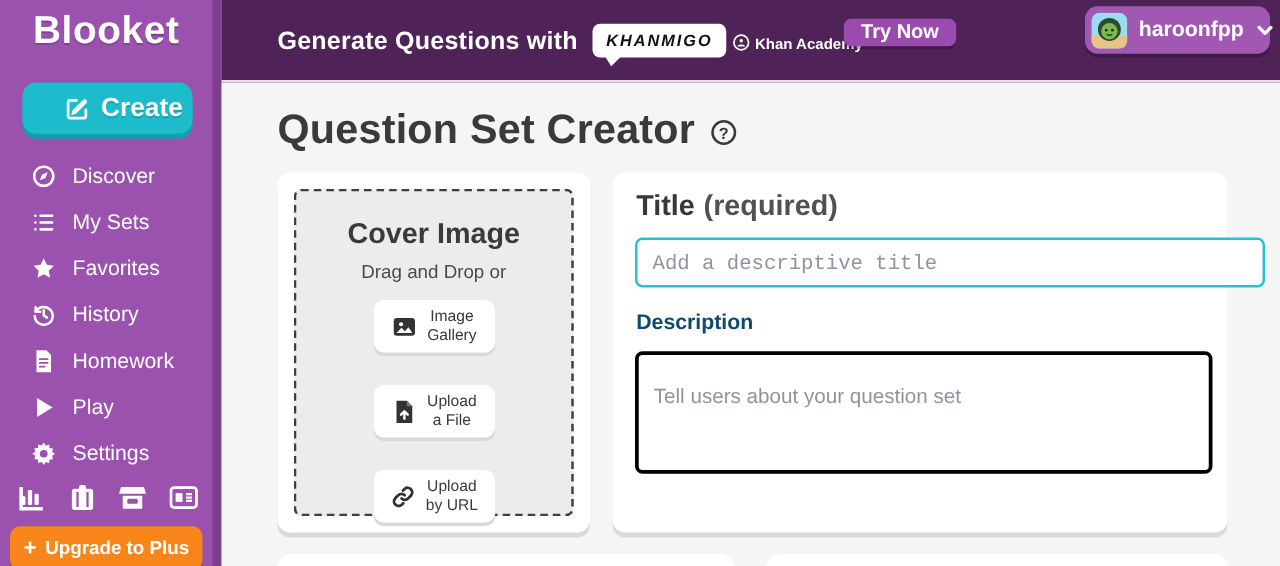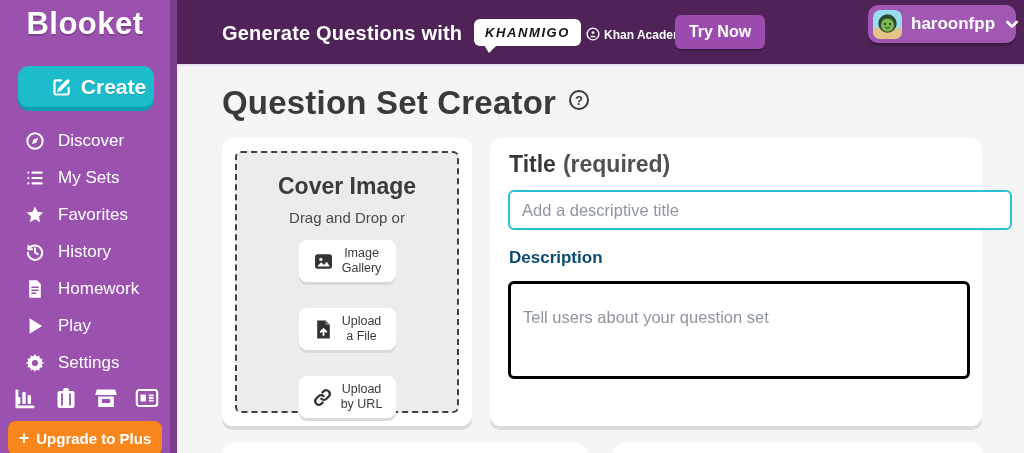--- a/index.html
+++ b/index.html
@@ -14,21 +14,21 @@
             font-size: 20px; font-weight: bold; letter-spacing: .2px; }
   .khanmigo-badge { position: absolute; left: 297px; top: 19px; background: #fff;
             border-radius: 6px; padding: 6px 11px; color: #121212;
             font-size: 13px; font-weight: bold; font-style: italic; letter-spacing: 1.6px; }
   .khanmigo-badge::after { content: ""; position: absolute; left: 10px; bottom: -7px;
             border-left: 5px solid transparent; border-right: 8px solid transparent;
             border-top: 8px solid #fff; }
   .by-label { position: absolute; left: 393px; top: 31px; color: #fff; font-size: 10px; }
   .ka-logo { position: absolute; left: 409px; top: 27px; width: 14px; height: 14px; }
   .ka-name { position: absolute; left: 427px; top: 28px; color: #fff; font-size: 12px; font-weight: bold; }
-  .try-now-btn { position: absolute; left: 498px; top: 15px; width: 90px; height: 34px;
+  .try-now-btn { position: absolute; left: 498px; top: 15px; width: 90px; height: 22px;
             background: #9b4aad; border: none; border-radius: 6px; color: #fff;
             font-family: inherit; font-size: 16px; font-weight: bold; cursor: pointer;
             box-shadow: 0 2px 0 rgba(0,0,0,.25); }
   .user-badge { position: absolute; left: 691px; top: 5px; width: 148px; height: 38px;
             background: #a158b3; border-radius: 10px; display: flex; align-items: center;
             padding: 0 10px 0 5px; gap: 9px; cursor: pointer;
             box-shadow: 0 3px 0 rgba(0,0,0,.22); }
   .user-badge .avatar { width: 29px; height: 29px; border-radius: 7px; overflow: hidden; flex: 0 0 auto; }
   .user-badge .uname { color: #fff; font-size: 17px; font-weight: bold; flex: 1; }
   .user-badge .chev { width: 16px; height: 16px; flex: 0 0 auto; }
@@ -52,21 +52,21 @@
   .foot-icons .fico { width: 24px; height: 22px; cursor: pointer; }
   .upgrade-btn { position: absolute; left: 8px; top: 421px; width: 154px; height: 35px;
             background: #f8861b; border: none; border-radius: 8px; cursor: pointer;
             color: #fff; font-family: inherit; font-size: 15px; font-weight: bold;
             display: flex; align-items: center; justify-content: center; gap: 7px;
             box-shadow: 0 3px 0 rgba(0,0,0,.2); }
   .upgrade-btn .plus { font-size: 18px; font-weight: bold; }
 
   
   .page-title-row { position: absolute; left: 222px; top: 84px; display: flex;
-            align-items: flex-start; gap: 13px; }
+            align-items: center; gap: 13px; }
   .page-title { color: #3a3a3a; font-size: 33px; font-weight: bold; letter-spacing: .2px; }
   .help-icon { width: 20px; height: 20px; border: 2px solid #3a3a3a; border-radius: 50%;
             display: flex; align-items: center; justify-content: center; margin-top: 6px;
             color: #3a3a3a; font-size: 13px; font-weight: bold; cursor: pointer; }
 
   .card { position: absolute; background: #fff; border-radius: 10px; box-shadow: 0 4px 0 #dadada; }
   .cover-card { left: 222px; top: 138px; width: 250px; height: 288px; }
   .cover-dashed { position: absolute; left: 13px; top: 13px; right: 13px; bottom: 13px;
             border: 2px dashed #3f3f3f; border-radius: 6px; background: #ececec;
             text-align: center; }
@@ -78,21 +78,21 @@
             box-shadow: 0 3px 0 #d9d9d9; font-family: inherit; }
   .cover-btn svg { width: 21px; height: 21px; flex: 0 0 auto; }
   .cover-btn .lbl { font-size: 12.5px; color: #3a3a3a; line-height: 1.2; text-align: center; }
 
   .form-card { left: 490px; top: 138px; width: 492px; height: 288px; }
   .form-title { position: absolute; left: 19px; top: 13px; color: #383838;
             font-size: 23px; font-weight: bold; }
   .form-title .req { color: #515151; margin-left: 7px; }
   .title-input { position: absolute; left: 18px; top: 52px; width: 504px; height: 40px;
             border: 2px solid #2ac0d4; border-radius: 6px; padding: 0 12px;
-            font-family: Liberation Sans, sans-serif; font-size: 16.5px; color: #333; outline: none; }
+            font-family: Liberation Mono, monospace; font-size: 16.5px; color: #333; outline: none; }
   .desc-label { position: absolute; left: 19px; top: 110px; color: #0c4a6e;
             font-size: 17px; font-weight: bold; }
   .desc-area { position: absolute; left: 18px; top: 143px; width: 462px; height: 98px;
             border: 3px solid #000000; border-radius: 6px; padding: 24px 12px;
             font-family: Liberation Sans, sans-serif; font-size: 16.5px; color: #333; outline: none; resize: none; }
   .title-input::placeholder, .desc-area::placeholder { color: #8f949f; opacity: 1; }
 
   .bottom-card { position: absolute; top: 443px; height: 24px; background: #fff;
             border-radius: 12px 12px 0 0; }
   .bottom-card.left { left: 222px; width: 366px; }

